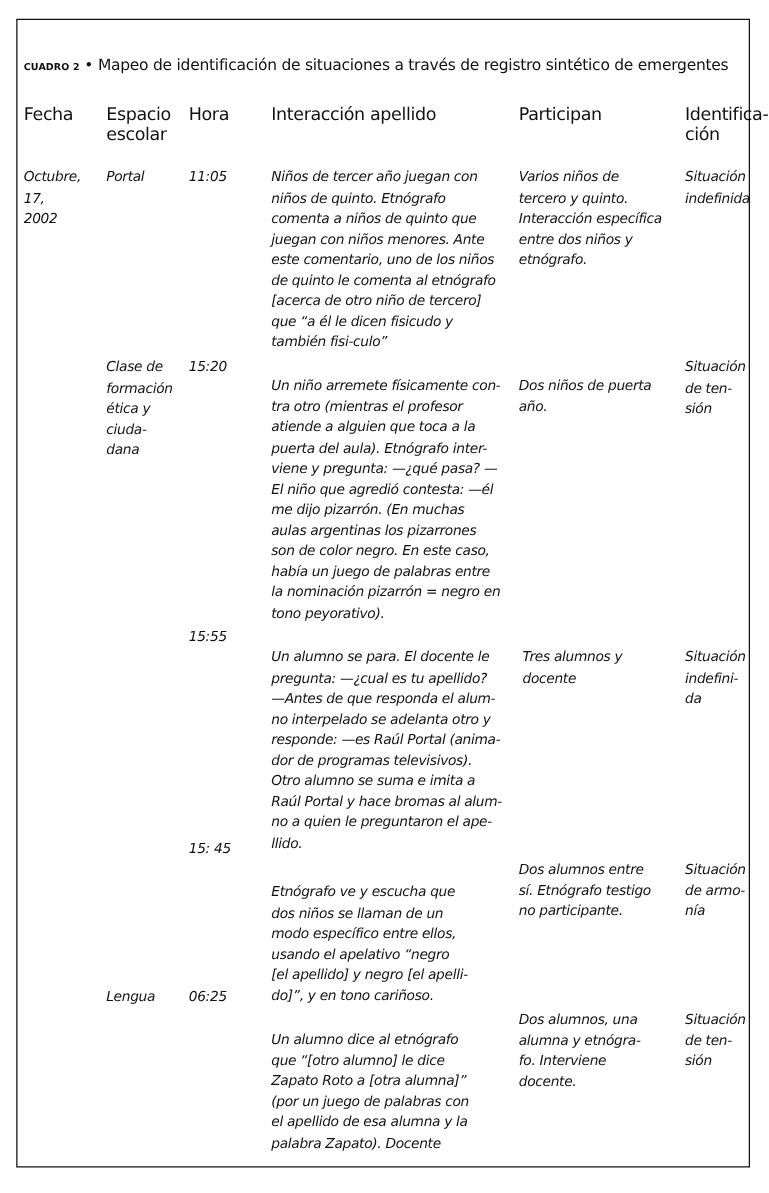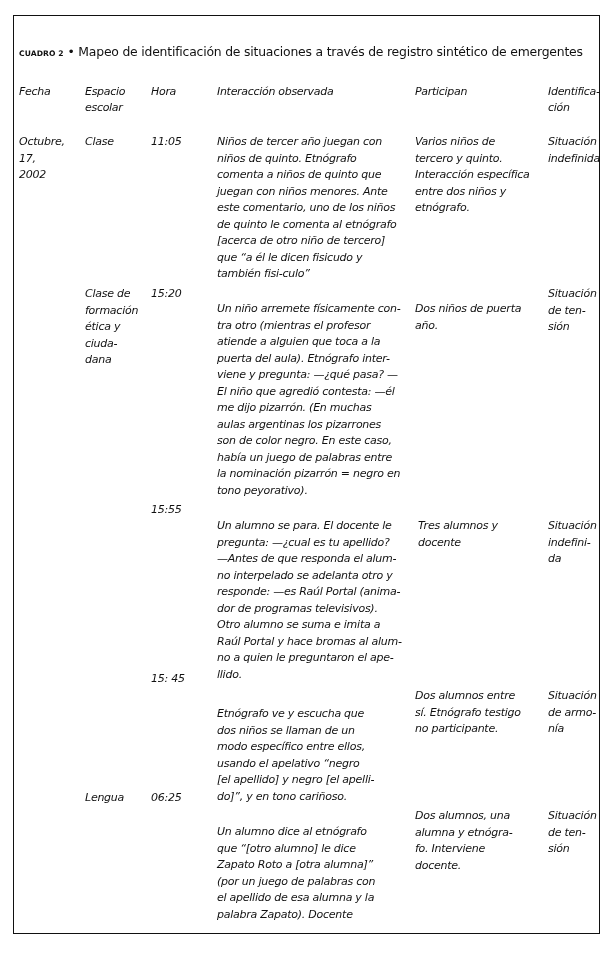--- a/index.html
+++ b/index.html
@@ -2,47 +2,47 @@
 <html><head>
   <meta charset="utf-8">
   <style>
     html, body { margin:0; padding:0; background:#fff; }
     body { width:615px; height:954px; position:relative; overflow:hidden;
            font-family:"DejaVu Sans", sans-serif; color:#111; }
     .frame { position:absolute; left:13px; top:15px; width:587px; height:919px;
              border:1.5px solid #111; box-sizing:border-box; }
     .caption { position:absolute; left:19px; top:44px; font-size:12.4px; white-space:nowrap; letter-spacing:-0.2px; }
     .caption .label { font-size:7.6px; font-weight:bold; letter-spacing:0.1px; }
-    .th { position:absolute; font-style:italic; font-size:11px; line-height:16px; letter-spacing:-0.3px; }
+    .th { position:absolute; font-size:14px; line-height:16px; letter-spacing:-0.3px; }
     .cell { position:absolute; font-size:11px; line-height:16.5px; letter-spacing:-0.25px; white-space:pre-line;font-style:italic; }
   </style>
 </head>
 <body>
 
 <div class="frame"></div>
 
 <div class="caption">
   <span class="label">CUADRO 2</span>
   <span>•</span>
   <span>Mapeo de identificación de situaciones a través de registro sintético de emergentes</span>
 </div>
 
 <div class="th" style="left:19px;top:84px;white-space:pre-line;">Fecha</div>
 <div class="th" style="left:85px;top:84px;white-space:pre-line;">Espacio
 escolar</div>
 <div class="th" style="left:151px;top:84px;white-space:pre-line;">Hora</div>
-<div class="th" style="left:217px;top:84px;white-space:pre-line;">Interacción observada</div>
+<div class="th" style="left:217px;top:84px;white-space:pre-line;">Interacción apellido</div>
 <div class="th" style="left:415px;top:84px;white-space:pre-line;">Participan</div>
 <div class="th" style="left:548px;top:84px;white-space:pre-line;">Identifica-
 ción</div>
 
 <div class="cell" style="left:19px;top:134px;">Octubre,
 17,
 2002</div>
-<div class="cell" style="left:85px;top:134px;">Clase</div>
+<div class="cell" style="left:85px;top:134px;">Portal</div>
 <div class="cell" style="left:151px;top:134px;">11:05</div>
 <div class="cell" style="left:217px;top:134px;">Niños de tercer año juegan con
 niños de quinto. Etnógrafo
 comenta a niños de quinto que
 juegan con niños menores. Ante
 este comentario, uno de los niños
 de quinto le comenta al etnógrafo
 [acerca de otro niño de tercero]
 que “a él le dicen fisicudo y
 también fisi-culo”</div>

